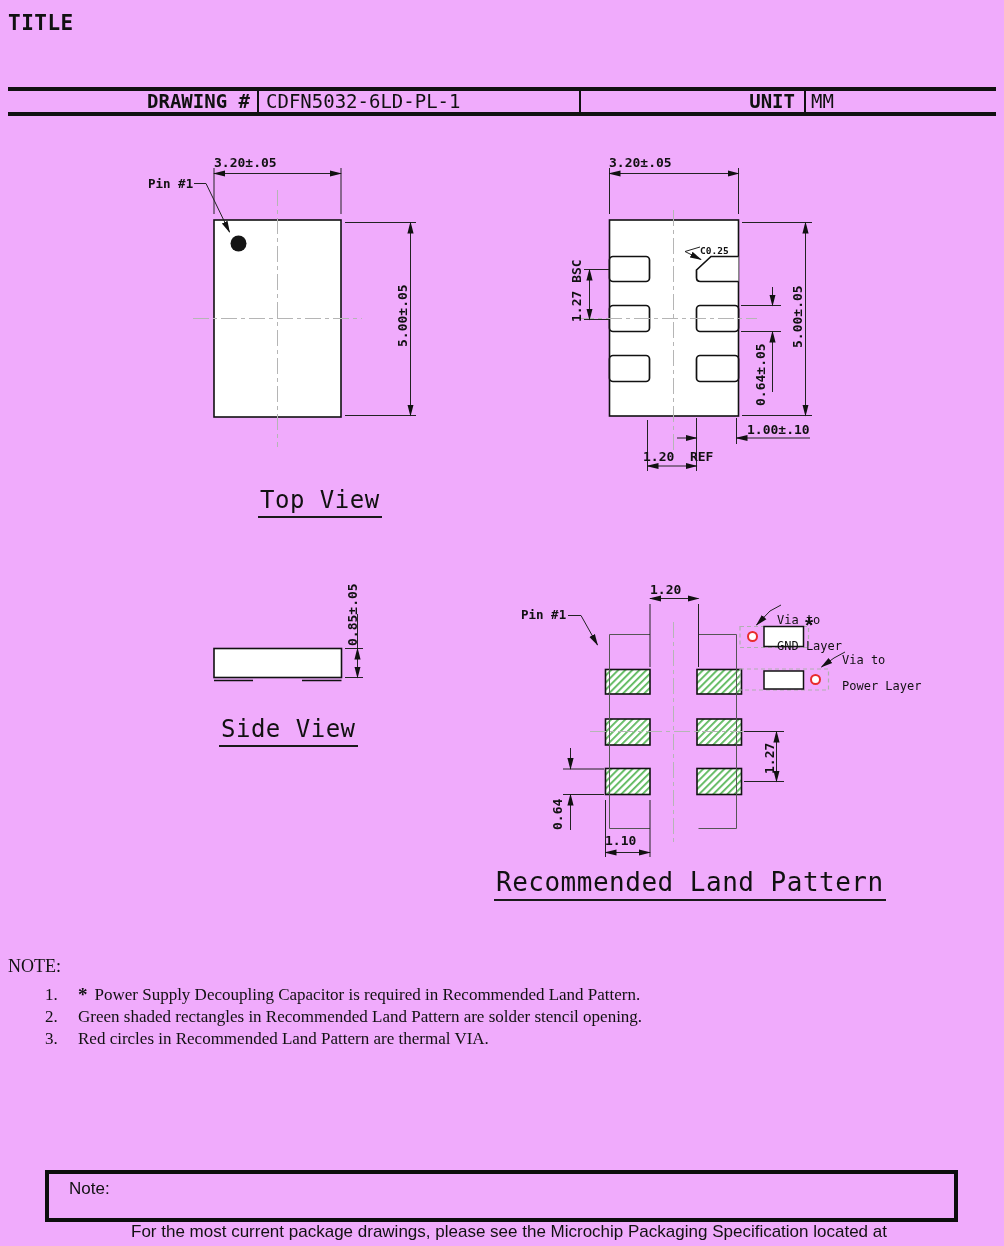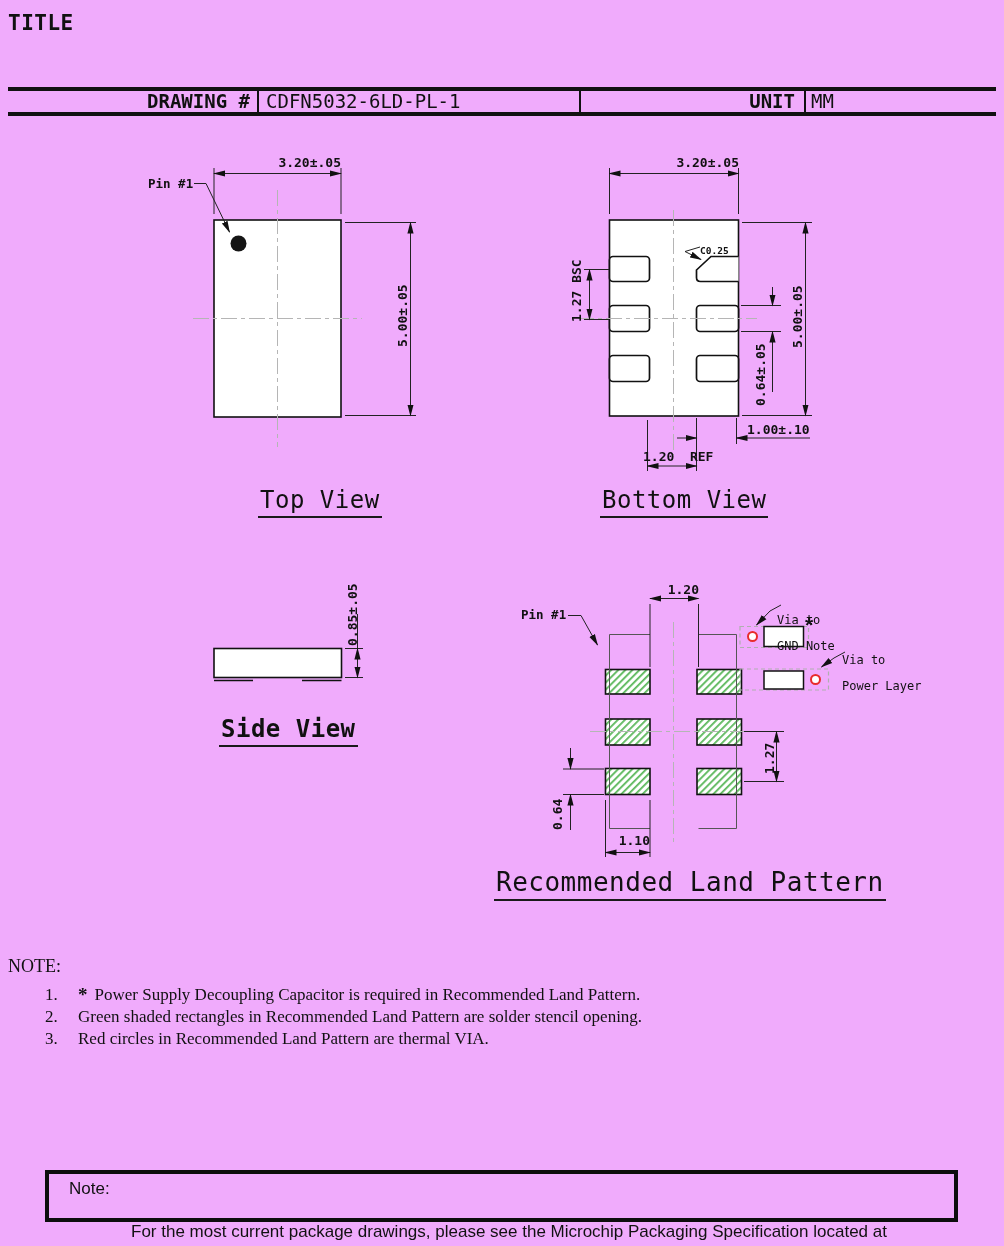--- a/index.html
+++ b/index.html
@@ -11,21 +11,21 @@
   
   .title-label{left:8px;top:11px;font-size:21px;font-weight:bold;letter-spacing:.5px;}
   .subtitle{left:8px;top:37px;font-size:21px;letter-spacing:.4px;white-space:pre;}
   .rule{background:#111;height:4px;width:988px;left:8px;}
   .vdiv{background:#111;width:2px;height:21px;top:91px;}
   .cell{top:90px;font-size:19px;line-height:22px;white-space:pre;}
   .cell.bold{font-weight:bold;}
 
   
   .dim{font-size:13px;font-weight:bold;white-space:pre;line-height:14px;}
-  .dim.center{text-align:right;}
+  .dim.center{text-align:left;}
   .rot{transform:rotate(-90deg);transform-origin:0 0;}
   .pinlbl{font-size:12.5px;font-weight:bold;white-space:pre;}
   .tiny{font-size:9.5px;font-weight:bold;white-space:pre;}
   .vialbl{font-size:12px;font-weight:normal;line-height:8.5px;white-space:pre;}
   .star-mark{font-size:21px;font-weight:bold;line-height:20px;font-family:"Liberation Sans",sans-serif;}
 
   .view-title{font-size:24px;letter-spacing:.5px;border-bottom:2px solid #1a1a1a;
               padding:0 2px 2px 2px;white-space:pre;}
   .view-title.big{font-size:26px;}
 
@@ -162,30 +162,29 @@
   <div class="abs dim rot" style="left:395.5px;top:347px;">5.00±.05</div>
   <div class="abs view-title" style="left:222px;top:486px;margin-left:36px;">Top View</div>
 
   <div class="abs dim center" style="left:609px;top:156px;width:130px;">3.20±.05</div>
   <div class="abs tiny" style="left:700px;top:245px;">C0.25</div>
   <div class="abs dim rot" style="left:570px;top:322px;">1.27 BSC</div>
   <div class="abs dim rot" style="left:790.5px;top:348px;">5.00±.05</div>
   <div class="abs dim rot" style="left:753.5px;top:406px;">0.64±.05</div>
   <div class="abs dim" style="left:747px;top:423px;">1.00±.10</div>
   <div class="abs dim" style="left:643px;top:450px;">1.20  REF</div>
-  <div class="abs view-title" style="left:600px;top:486px;">Bottom View</div>
 
   <div class="abs dim rot" style="left:345.5px;top:646px;">0.85±.05</div>
-  <div class="abs view-title" style="left:219px;top:715px;font-weight:bold;">Side View</div>
+  <div class="abs view-title" style="left:219px;top:715px;">Side View</div>
 
   <div class="abs dim center" style="left:650px;top:583px;width:49px;">1.20</div>
   <div class="abs pinlbl" style="left:521px;top:607px;">Pin #1</div>
   <div class="abs vialbl" style="left:777px;top:599px;">
     <div>Via to</div>
-    <div>GND Note</div>
+    <div>GND Layer</div>
   </div>
   <div class="abs star-mark" style="left:805px;top:615px;">*</div>
   <div class="abs vialbl" style="left:842px;top:639px;">
     <div>Via to</div>
     <div>Power Layer</div>
   </div>
   <div class="abs dim rot" style="left:762.5px;top:774px;">1.27</div>
   <div class="abs dim rot" style="left:550.5px;top:830px;">0.64</div>
   <div class="abs dim center" style="left:605px;top:834px;width:45px;">1.10</div>
   <div class="abs view-title big" style="left:494px;top:867px;">Recommended Land Pattern</div>

